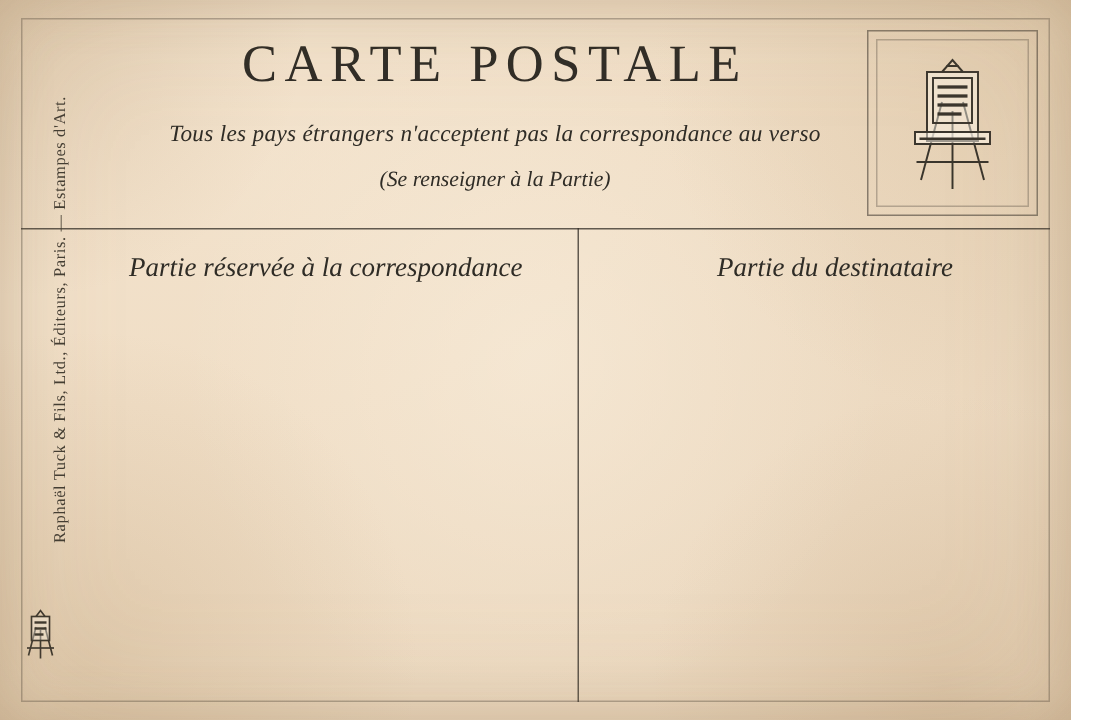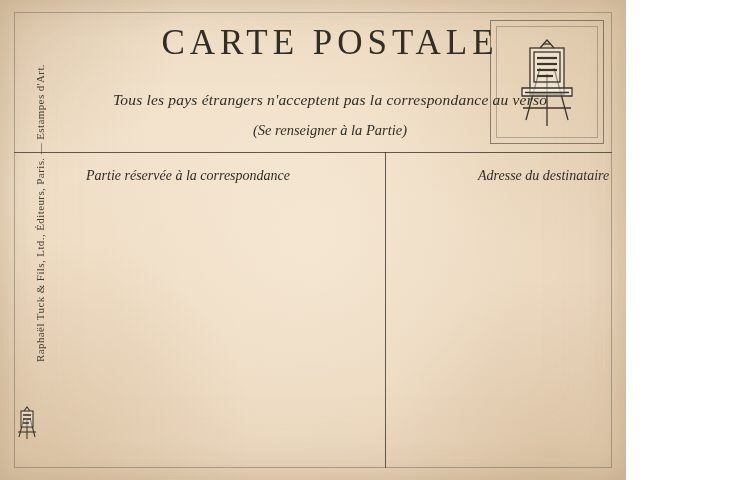--- a/index.html
+++ b/index.html
@@ -5,21 +5,21 @@
   html, body {
     margin: 0;
     padding: 0;
     background: #ffffff;
   }
   body {
     font-family: "Liberation Serif", serif;
   }
   .postcard {
     position: relative;
-    width: 626px;
+    width: 714px;
     height: 480px;
     overflow: hidden;
     background:
       radial-gradient(ellipse at 20% 15%, #f3e3cd 0%, #f0dec6 35%, #ecd9c0 70%, #e7d2b7 100%);
   }
   
   .paper-grain {
     position: absolute;
     inset: 0;
     pointer-events: none;
@@ -62,21 +62,21 @@
     font-size: 35px;
     letter-spacing: 5px;
     font-weight: 400;
     margin: 0;
     line-height: 1.1;
   }
   .subtitle1 {
     font-family: "Liberation Serif", serif;
     font-style: italic;
     font-size: 15.5px;
-    margin-top: 28px;
+    margin-top: 18px;
     letter-spacing: 0.2px;
   }
   .subtitle2 {
     font-family: "Liberation Serif", serif;
     font-style: italic;
     font-size: 14.5px;
     margin-top: 13px;
   }
 
   
@@ -118,21 +118,21 @@
     bottom: 12px;
     width: 0;
     border-left: 1.6px solid rgba(55,50,42,0.78);
   }
 
   
   .caption {
     position: absolute;
     font-family: "Liberation Serif", serif;
     font-style: italic;
-    font-size: 14px;
+    font-size: 18px;
     color: #2f2c26;
     white-space: nowrap;
   }
   .caption-left  { left: 86px;  top: 168px; }
   .caption-right { left: 478px; top: 168px; }
 
   
   .publisher {
     position: absolute;
     left: 20px;
@@ -206,21 +206,21 @@
         <path d="M30 14 L37 6 L44 14"></path>
         <path d="M33 10 L41 10"></path>
       </svg>
     </div>
   </div>
 
   <div class="rule-horizontal"></div>
   <div class="rule-vertical"></div>
 
   <div class="caption caption-left">Partie réservée à la correspondance</div>
-  <div class="caption caption-right">Adresse du destinataire</div>
+  <div class="caption caption-right">Partie du destinataire</div>
 
   <div class="publisher">
     <span>Raphaël Tuck &amp; Fils, Ltd., Éditeurs, Paris. — Estampes d'Art.</span>
   </div>
 
   <div class="logo-mark">
     <svg width="26" height="34" viewBox="0 0 26 34" fill="none" stroke="#3a352c" stroke-width="1.1">
       <path d="M5 31 L10 12"></path>
       <path d="M21 31 L16 12"></path>
       <path d="M13 14 L13 33"></path>

